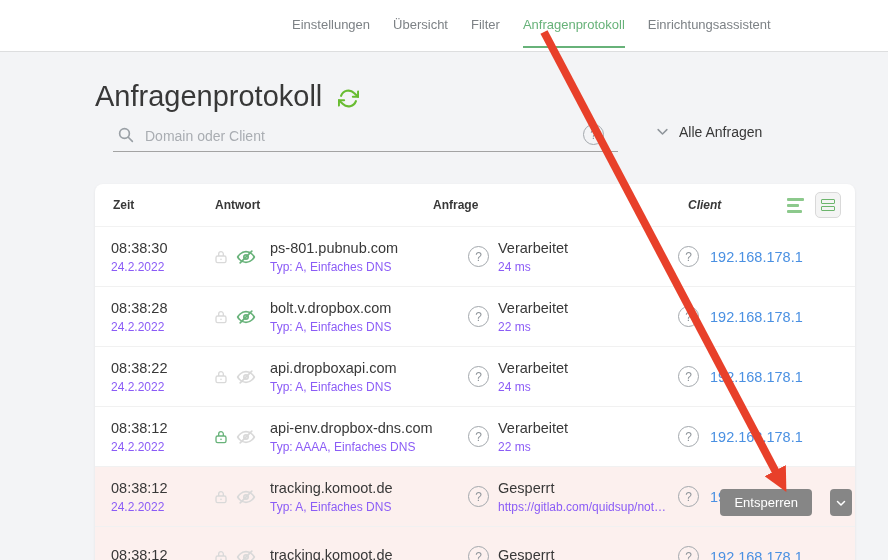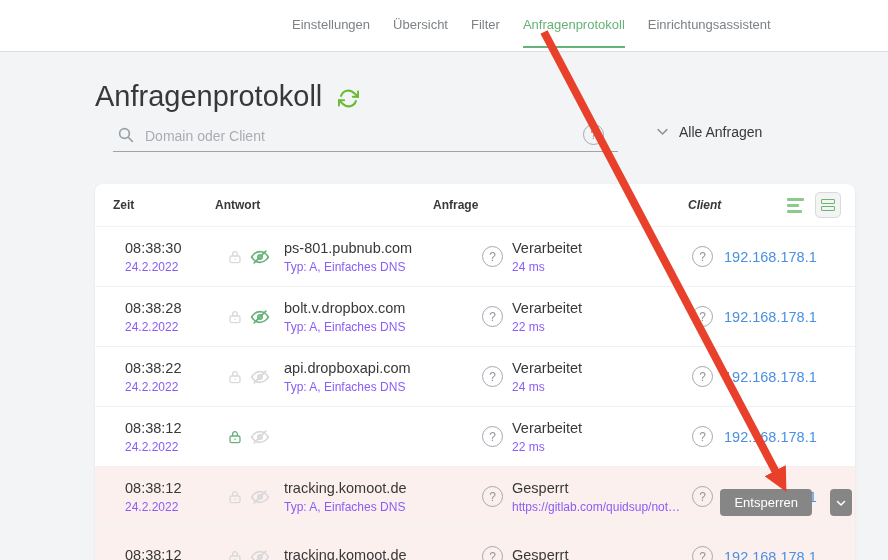--- a/index.html
+++ b/index.html
@@ -44,21 +44,21 @@
   .thead { height:43px; display:flex; align-items:center; padding-left:18px; border-bottom:1px solid #f2f2f2; }
   .th { font-size:12px; font-weight:bold; color:#383838; }
   .th-zeit { width:102px; } .th-anfrage { width:255px; } .th-antwort { width:218px; } .th-client { flex:1;font-style:italic; }
   .view-icons { display:flex; align-items:center; gap:9px; padding-right:14px; }
   .vi-lines { display:flex; flex-direction:column; gap:3px; cursor:pointer; padding:4px 2px; }
   .vi-lines span { height:3px; background:#8cc98c; border-radius:1px; display:block; }
   .vi-cards { width:26px; height:26px; border:1px solid #d9d9d9; background:#f4f4f4; border-radius:5px;
               display:flex; flex-direction:column; align-items:center; justify-content:center; gap:2px; cursor:pointer; }
   .vi-cards span { width:14px; height:5px; border:1.5px solid #6cb56c; border-radius:1px; display:block; }
 
-  .row { height:60px; display:flex; align-items:center; padding-left:30px; border-bottom:1px solid #f1f1f1;
+  .row { height:60px; display:flex; align-items:center; padding-left:16px; border-bottom:1px solid #f1f1f1;
          position:relative; }
   .row.blocked { background:#fcf0ee; }
   .main { font-size:14.5px; color:#383838; }
   .sub  { font-size:12px; color:#8b5cf6; margin-top:4px; white-space:nowrap; overflow:hidden; max-width:175px; text-overflow:ellipsis; }
   .c-time { width:102px; } .c-flags { width:57px; display:flex; gap:7px; align-items:center; }
   .c-domain { width:198px; } .c-aicon { width:30px; } .c-atext { width:180px; }
   .c-cicon { width:32px; } .c-ctext { flex:1; }
   .flag { display:inline-flex; }
   .flag.gray { color:#d9d9d9; } .flag.green { color:#67b279; }
   .iplink { color:#4a90e2; font-size:14.5px; text-decoration:none; cursor:pointer; }
@@ -255,20 +255,22 @@
       </span>
       <span class="flag gray">
         <svg width="20" height="20" viewBox="0 0 24 24" fill="none" stroke="currentColor" stroke-width="2" stroke-linecap="round" stroke-linejoin="round">
           <path d="M2 12s3.6-6.5 10-6.5S22 12 22 12s-3.6 6.5-10 6.5S2 12 2 12z"></path>
           <circle cx="12" cy="12" r="2.6"></circle>
           <line x1="5" y1="19" x2="19" y2="5"></line>
         </svg>
       </span>
     </div>
     <div class="c-domain">
+      <div class="main">api-env.dropbox-dns.com</div>
+      <div class="sub">Typ: AAAA, Einfaches DNS</div>
     </div>
     <div class="c-aicon"><span class="qmark">?</span></div>
     <div class="c-atext">
       <div class="main">Verarbeitet</div>
       <div class="sub">22 ms</div>
     </div>
     <div class="c-cicon"><span class="qmark">?</span></div>
     <div class="c-ctext"><a class="iplink">192.168.178.1</a></div>
 
   </div>

